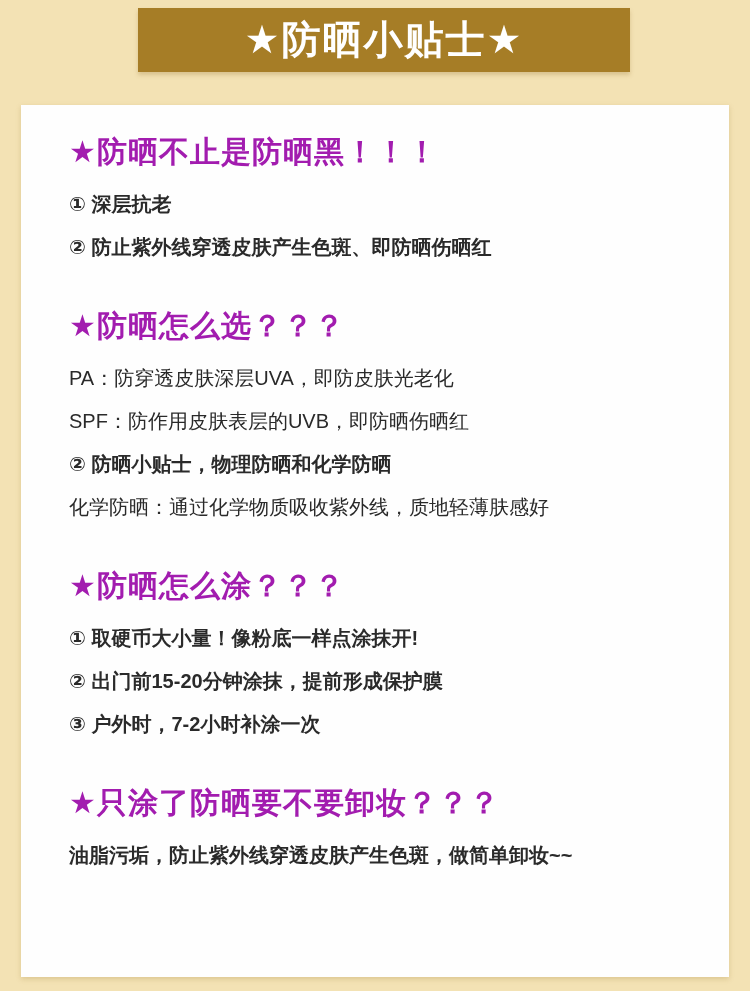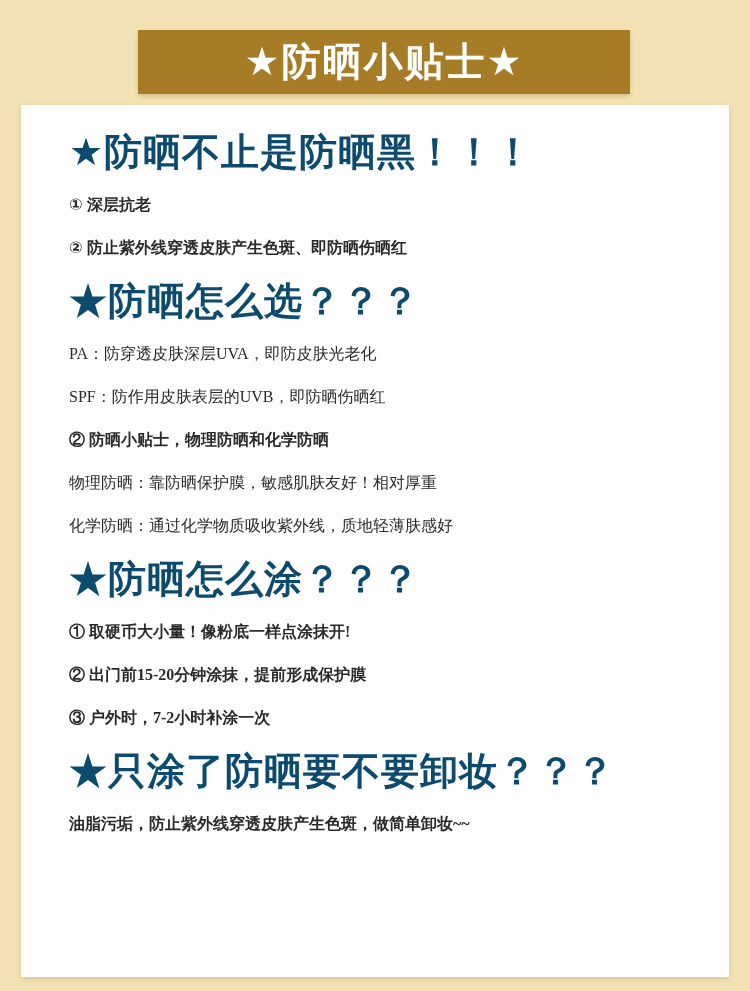--- a/index.html
+++ b/index.html
@@ -5,54 +5,54 @@
   * { margin:0; padding:0; box-sizing:border-box; }
   html,body { width:750px; height:991px; }
   body {
     position:relative;
     background:#F3E2B4;
     font-family:"Liberation Sans","DejaVu Sans",sans-serif;
     overflow:hidden;
   }
   .banner {
     position:absolute;
-    left:138px; top:30px;
+    left:138px; top:8px;
     width:492px; height:64px;
     background:#A67D26;
     display:flex; align-items:center; justify-content:center;
     box-shadow:0 3px 4px rgba(140,100,30,0.25);
   }
   .banner-title {
     color:#FFFFFF;
     font-size:39px;
     font-weight:bold;
     letter-spacing:2px;
     white-space:nowrap;
   }
   .card {
     position:absolute;
     left:21px; top:105px;
     width:708px; height:872px;
     background:#FEFEFE;
     padding:26px 28px 0 48px;
     box-shadow:0 2px 5px rgba(150,115,40,0.25);
   }
-  .sec + .sec { margin-top:11px;font-family:Liberation Serif, serif; }
+  .sec + .sec { margin-top:36px; }
   .sec-heading {
-    color:#0c4a6e;
-    font-size:38px;
+    color:#a21caf;
+    font-size:30px;
     font-weight:bold;
     line-height:42px;
     letter-spacing:1px;
     margin-bottom:10px;
     white-space:nowrap;
   }
   .line {
     color:#2A2A2A;
-    font-size:16px;
+    font-size:20px;
     line-height:43px;
     white-space:nowrap;
   }
   .bold { font-weight:bold; }
 </style>
 </head>
 <body>
 
 <div class="banner">
   <span class="banner-title">★防晒小贴士★</span>
@@ -64,21 +64,20 @@
     <h2 class="sec-heading">★防晒不止是防晒黑！！！</h2>
     <div class="line bold">① 深层抗老</div>
     <div class="line bold">② 防止紫外线穿透皮肤产生色斑、即防晒伤晒红</div>
   </section>
 
   <section class="sec">
     <h2 class="sec-heading">★防晒怎么选？？？</h2>
     <div class="line">PA：防穿透皮肤深层UVA，即防皮肤光老化</div>
     <div class="line">SPF：防作用皮肤表层的UVB，即防晒伤晒红</div>
     <div class="line bold">② 防晒小贴士，物理防晒和化学防晒</div>
-    <div class="line">物理防晒：靠防晒保护膜，敏感肌肤友好！相对厚重</div>
     <div class="line">化学防晒：通过化学物质吸收紫外线，质地轻薄肤感好</div>
   </section>
 
   <section class="sec">
     <h2 class="sec-heading">★防晒怎么涂？？？</h2>
     <div class="line bold">① 取硬币大小量！像粉底一样点涂抹开!</div>
     <div class="line bold">② 出门前15-20分钟涂抹，提前形成保护膜</div>
     <div class="line bold">③ 户外时，7-2小时补涂一次</div>
   </section>
 

